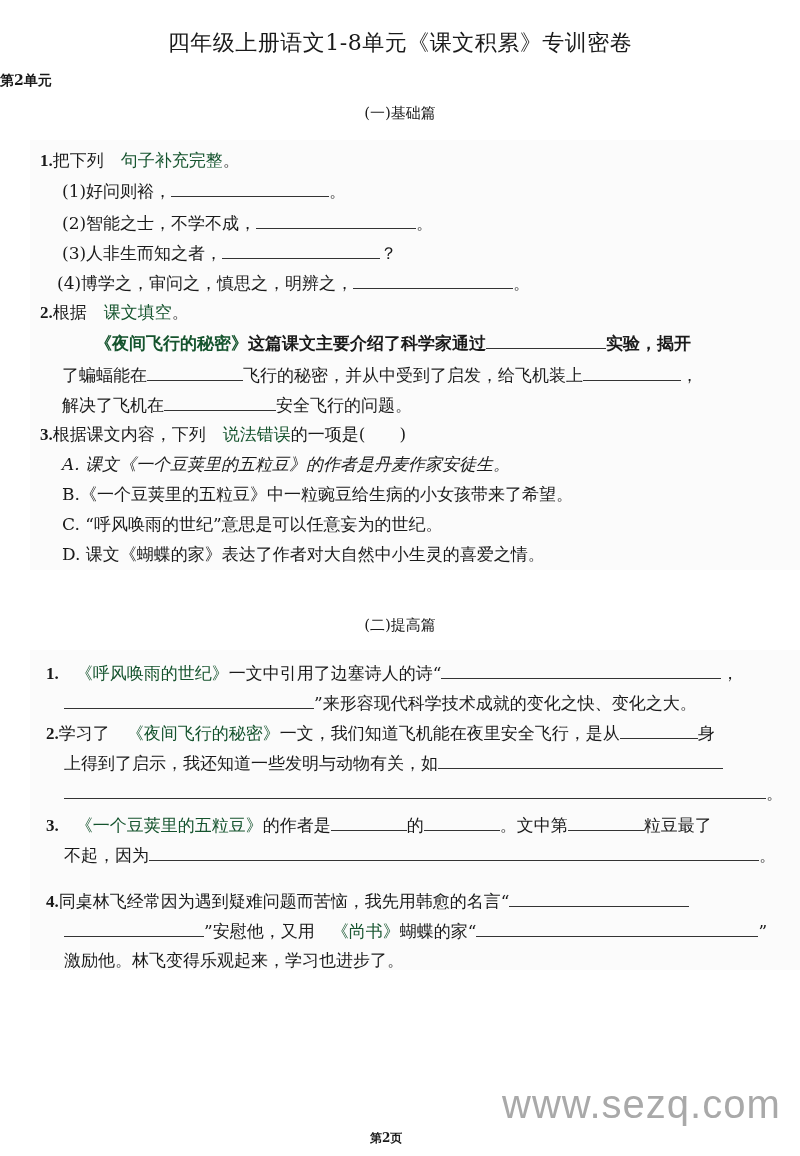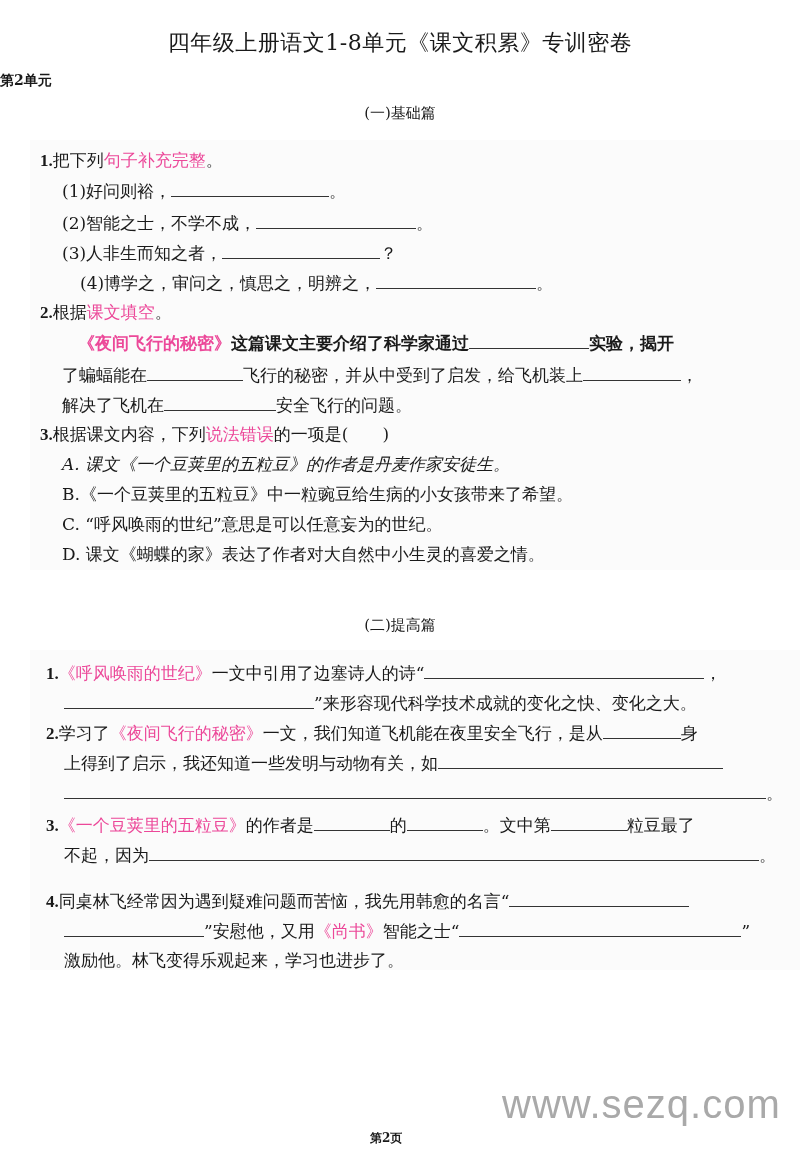--- a/index.html
+++ b/index.html
@@ -6,21 +6,21 @@
     body {
       width: 800px; height: 1156px; background: #ffffff; position: relative; overflow: hidden;
       font-family: "DejaVu Serif", "Liberation Serif", serif; color: #1a1a1a;
     }
     .title { position: absolute; left: 0; width: 800px; top: 28px; text-align: center; font-size: 22px; letter-spacing: 0.5px; }
     .unit { position: absolute; left: 0; width: 800px; top: 72px; text-align: left; font-size: 14px; font-weight: bold; }
     .section-head { position: absolute; left: 0; width: 800px; text-align: center; font-size: 15px; }
     .block { position: absolute; left: 30px; width: 770px; background: #fbfbfb; }
     .line { position: absolute; font-size: 17px; white-space: nowrap; line-height: 24px; }
     .qnum { font-weight: bold; font-family: "Liberation Serif", serif; }
-    .accent { color: #ec4899; }
+    .accent { color: #14532d; margin-left: 17px; }
     .blank { display: inline-block; border-bottom: 1.5px solid #333; height: 18px; vertical-align: baseline; }
     .watermark { position: absolute; left: 502px; top: 1082px; font-family: "Liberation Sans", sans-serif; font-size: 40px; color: #a9a9a9; letter-spacing: 1px; }
     .pagenum { position: absolute; left: 370px; top: 1130px; font-size: 12px; font-weight: bold; text-align: right; }
   </style>
 </head>
 <body>
 
 <div class="title">四年级上册语文1-8单元《课文积累》专训密卷</div>
 <div class="unit">第2单元</div>
 
@@ -33,21 +33,21 @@
 </div>
 <div class="line" style="left:62px;top:178px;">
   <span>(1)好问则裕，</span><span class="blank" style="width:158px;"></span><span>。</span>
 </div>
 <div class="line" style="left:62px;top:210px;">
   <span>(2)智能之士，不学不成，</span><span class="blank" style="width:160px;"></span><span>。</span>
 </div>
 <div class="line" style="left:62px;top:240px;">
   <span>(3)人非生而知之者，</span><span class="blank" style="width:158px;"></span><span>？</span>
 </div>
-<div class="line" style="left:80px;top:270px;">
+<div class="line" style="left:57px;top:270px;">
   <span>(4)博学之，审问之，慎思之，明辨之，</span><span class="blank" style="width:160px;"></span><span>。</span>
 </div>
 
 <div class="line" style="left:40px;top:300px;">
   <span class="qnum">2.</span><span>根据</span><span class="accent">课文填空</span><span>。</span>
 </div>
 <div class="line" style="left:78px;top:330px;font-weight:bold;">
   <span class="accent">《夜间飞行的秘密》</span><span>这篇课文主要介绍了科学家通过</span><span class="blank" style="width:120px;"></span><span>实验，揭开</span>
 </div>
 <div class="line" style="left:62px;top:362px;">
@@ -90,18 +90,18 @@
   <span class="qnum">3.</span><span class="accent">《一个豆荚里的五粒豆》</span><span>的作者是</span><span class="blank" style="width:76px;"></span><span>的</span><span class="blank" style="width:76px;"></span><span>。文中第</span><span class="blank" style="width:76px;"></span><span>粒豆最了</span>
 </div>
 <div class="line" style="left:64px;top:842px;">
   <span>不起，因为</span><span class="blank" style="width:610px;"></span><span>。</span>
 </div>
 
 <div class="line" style="left:46px;top:888px;">
   <span class="qnum">4.</span><span>同桌林飞经常因为遇到疑难问题而苦恼，我先用韩愈的名言“</span><span class="blank" style="width:180px;"></span>
 </div>
 <div class="line" style="left:64px;top:918px;">
-  <span class="blank" style="width:140px;"></span><span>”安慰他，又用</span><span class="accent">《尚书》</span><span>智能之士“</span><span class="blank" style="width:282px;"></span><span>”</span>
+  <span class="blank" style="width:140px;"></span><span>”安慰他，又用</span><span class="accent">《尚书》</span><span>蝴蝶的家“</span><span class="blank" style="width:282px;"></span><span>”</span>
 </div>
 <div class="line" style="left:64px;top:948px;">激励他。林飞变得乐观起来，学习也进步了。</div>
 
 <div class="watermark">www.sezq.com</div>
 <div class="pagenum">第2页</div>
 
 </body></html>

